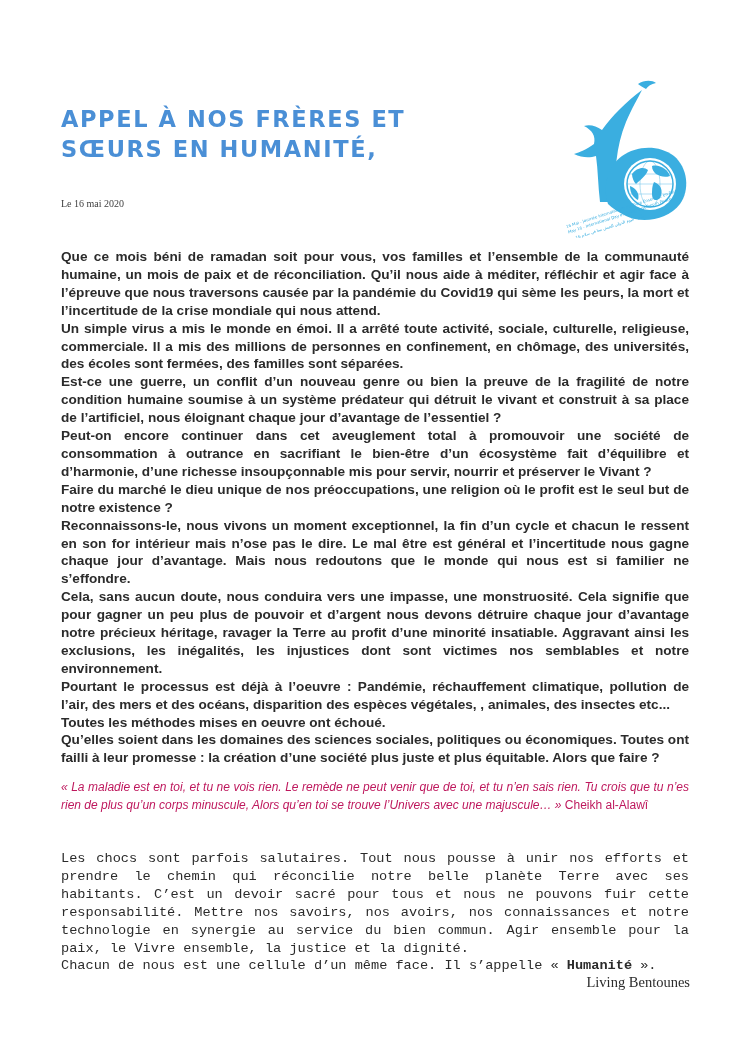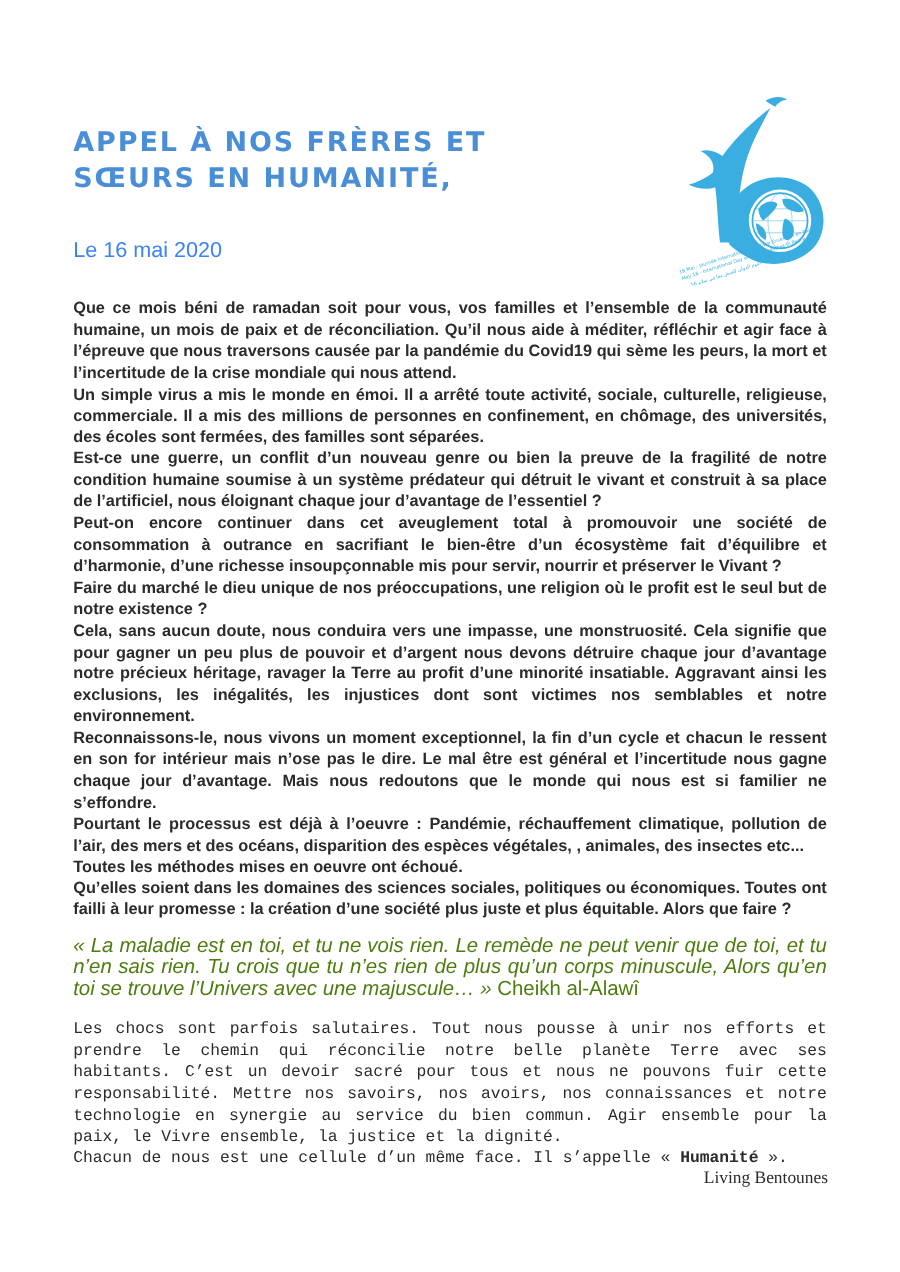--- a/index.html
+++ b/index.html
@@ -7,33 +7,33 @@
     .page { position: absolute; left: 0; top: 12px; width: 750px; height: 1060px; background: #fff; }
     .title {
       position: absolute; left: 61px; top: 92px; width: 420px;
       font-family: "DejaVu Sans", sans-serif; font-weight: bold;
       font-size: 22.5px; line-height: 30px; letter-spacing: 1.6px;
       color: #4a8fd6; margin: 0;
     }
     .title span { display: block; white-space: nowrap; }
     .date {
       position: absolute; left: 61px; top: 186px;
-      font-family: Liberation Sans, sans-serif; font-size: 18px; color: #3b82f6;
+      font-family: Liberation Serif, serif; font-size: 10px; color: #404040;
     }
     .logo { position: absolute; left: 556px; top: 66px; width: 140px; height: 160px; }
     .body-text {
       position: absolute; left: 61px; top: 236px; width: 628px;
       font-family: "Liberation Sans", sans-serif; font-size: 13.6px; line-height: 17.9px;
       color: #2b2b2b; text-align: justify; font-weight: bold;
     }
     .body-text p { margin: 0; }
     .quote {
       position: absolute; left: 61px; top: 767px; width: 628px;
-      font-family: "Liberation Sans", sans-serif; font-size: 17px; line-height: 17.9px;
-      color: #4d7c0f; text-align: justify; margin: 0;
+      font-family: "Liberation Sans", sans-serif; font-size: 12px; line-height: 17.9px;
+      color: #be185d; text-align: justify; margin: 0;
     }
     .quote .q { font-style: italic; }
     .closing {
       position: absolute; left: 61px; top: 838px; width: 628px;
       font-family: Liberation Mono, monospace; font-size: 13.6px; line-height: 17.9px;
       color: #2b2b2b; text-align: justify;
     }
     .closing p { margin: 0; }
     .closing b { font-weight: bold; }
     .signature {
@@ -80,22 +80,22 @@
   </div>
 
   <div class="date">Le 16 mai 2020</div>
 
   <div class="body-text">
     <p>Que ce mois béni de ramadan soit pour vous, vos familles et l’ensemble de la communauté humaine, un mois de paix et de réconciliation. Qu’il nous aide à méditer, réfléchir et agir face à l’épreuve que nous traversons causée par la pandémie du Covid19 qui sème les peurs, la mort et l’incertitude de la crise mondiale qui nous attend.</p>
     <p>Un simple virus a mis le monde en émoi. Il a arrêté toute activité, sociale, culturelle, religieuse, commerciale. Il a mis des millions de personnes en confinement, en chômage, des universités, des écoles sont fermées, des familles sont séparées.</p>
     <p>Est-ce une guerre, un conflit d’un nouveau genre ou bien la preuve de la fragilité de notre condition humaine soumise à un système prédateur qui détruit le vivant et construit à sa place de l’artificiel, nous éloignant chaque jour d’avantage de l’essentiel ?</p>
     <p>Peut-on encore continuer dans cet aveuglement total à promouvoir une société de consommation à outrance en sacrifiant le bien-être d’un écosystème fait d’équilibre et d’harmonie, d’une richesse insoupçonnable mis pour servir, nourrir et préserver le Vivant ?</p>
     <p>Faire du marché le dieu unique de nos préoccupations, une religion où le profit est le seul but de notre existence ?</p>
+    <p>Reconnaissons-le, nous vivons un moment exceptionnel, la fin d’un cycle et chacun le ressent en son for intérieur mais n’ose pas le dire. Le mal être est général et l’incertitude nous gagne chaque jour d’avantage. Mais nous redoutons que le monde qui nous est si familier ne s’effondre.</p>
     <p>Cela, sans aucun doute, nous conduira vers une impasse, une monstruosité. Cela signifie que pour gagner un peu plus de pouvoir et d’argent nous devons détruire chaque jour d’avantage notre précieux héritage, ravager la Terre au profit d’une minorité insatiable. Aggravant ainsi les exclusions, les inégalités, les injustices dont sont victimes nos semblables et notre environnement.</p>
-    <p>Reconnaissons-le, nous vivons un moment exceptionnel, la fin d’un cycle et chacun le ressent en son for intérieur mais n’ose pas le dire. Le mal être est général et l’incertitude nous gagne chaque jour d’avantage. Mais nous redoutons que le monde qui nous est si familier ne s’effondre.</p>
     <p>Pourtant le processus est déjà à l’oeuvre : Pandémie, réchauffement climatique, pollution de l’air, des mers et des océans, disparition des espèces végétales, , animales, des insectes etc...</p>
     <p>Toutes les méthodes mises en oeuvre ont échoué.</p>
     <p>Qu’elles soient dans les domaines des sciences sociales, politiques ou économiques. Toutes ont failli à leur promesse : la création d’une société plus juste et plus équitable. Alors que faire ?</p>
   </div>
 
   <p class="quote"><span class="q">« La maladie est en toi, et tu ne vois rien. Le remède ne peut venir que de toi, et tu n’en sais rien. Tu crois que tu n’es rien de plus qu’un corps minuscule, Alors qu’en toi se trouve l’Univers avec une majuscule… »</span><span> Cheikh al-Alawî</span></p>
 
   <div class="closing">
     <p>Les chocs sont parfois salutaires. Tout nous pousse à unir nos efforts et prendre le chemin qui réconcilie notre belle planète Terre avec ses habitants. C’est un devoir sacré pour tous et nous ne pouvons fuir cette responsabilité. Mettre nos savoirs, nos avoirs, nos connaissances et notre technologie en synergie au service du bien commun. Agir ensemble pour la paix, le Vivre ensemble, la justice et la dignité.</p>
     <p><span>Chacun de nous est une cellule d’un même face. Il s’appelle « </span><b>Humanité</b><span> ».</span></p>

